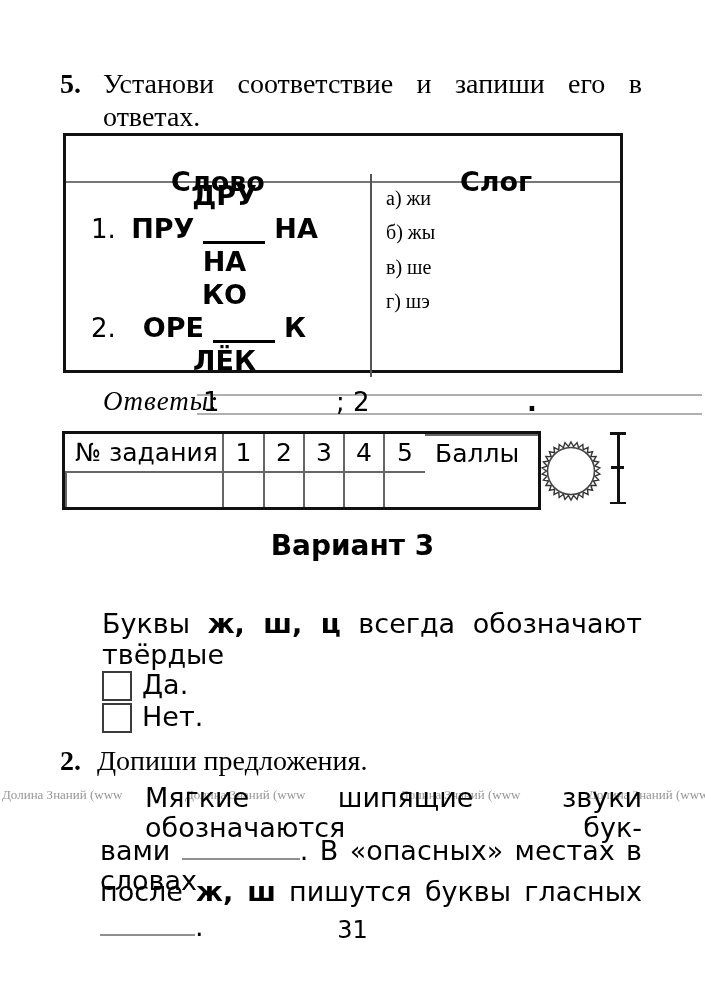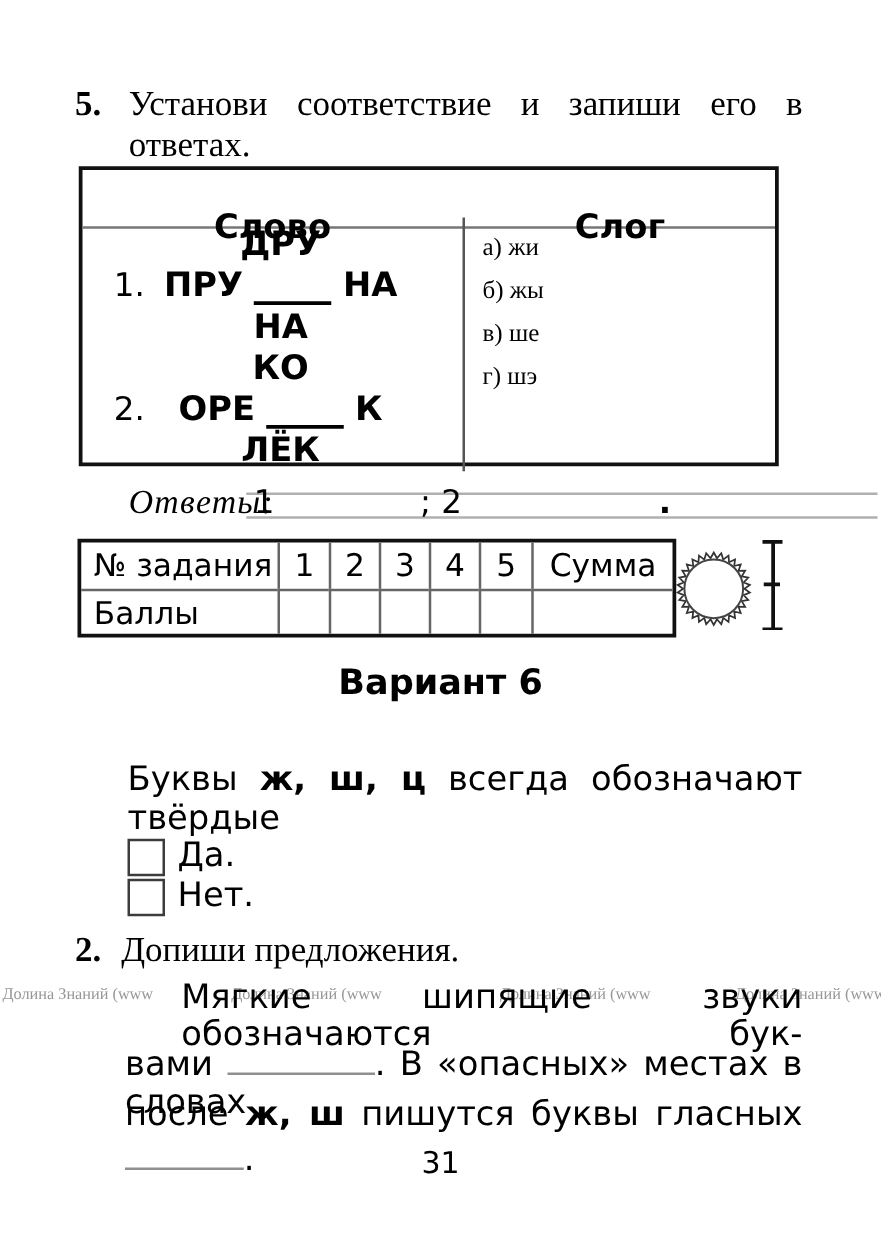--- a/index.html
+++ b/index.html
@@ -151,21 +151,20 @@
     <span class="ansT b" style="left:527px;">.</span>
   </div>
 
   <div class="abs stable">
     <div class="sc first">№ задания</div>
     <div class="sc">1</div>
     <div class="sc">2</div>
     <div class="sc">3</div>
     <div class="sc">4</div>
     <div class="sc">5</div>
-    <div class="sc">Сумма</div>
     <div class="sc first r2">Баллы</div>
     <div class="sc r2"></div>
     <div class="sc r2"></div>
     <div class="sc r2"></div>
     <div class="sc r2"></div>
     <div class="sc r2"></div>
     <div class="sc r2"></div>
   </div>
 
   <div class="abs sun">
@@ -174,21 +173,21 @@
       <circle cx="31" cy="31" r="23.5" fill="#fff" stroke="#444" stroke-width="1.6"></circle>
     </svg>
   </div>
   <div class="abs scale">
     <div class="v"></div>
       <div class="h ht"></div>
       <div class="h hm"></div>
       <div class="h hb"></div>
   </div>
 
-  <div class="abs variant">Вариант 6</div>
+  <div class="abs variant">Вариант 3</div>
 
   <div class="abs sans t1l2 just">
     <span>Буквы </span><span class="b">ж, ш, ц</span><span> всегда обозначают твёрдые</span>
   </div>
 
   <div class="abs cbox cb1"></div>
   <div class="abs sans clab cl1">Да.</div>
   <div class="abs cbox cb2"></div>
   <div class="abs sans clab cl2">Нет.</div>
 

